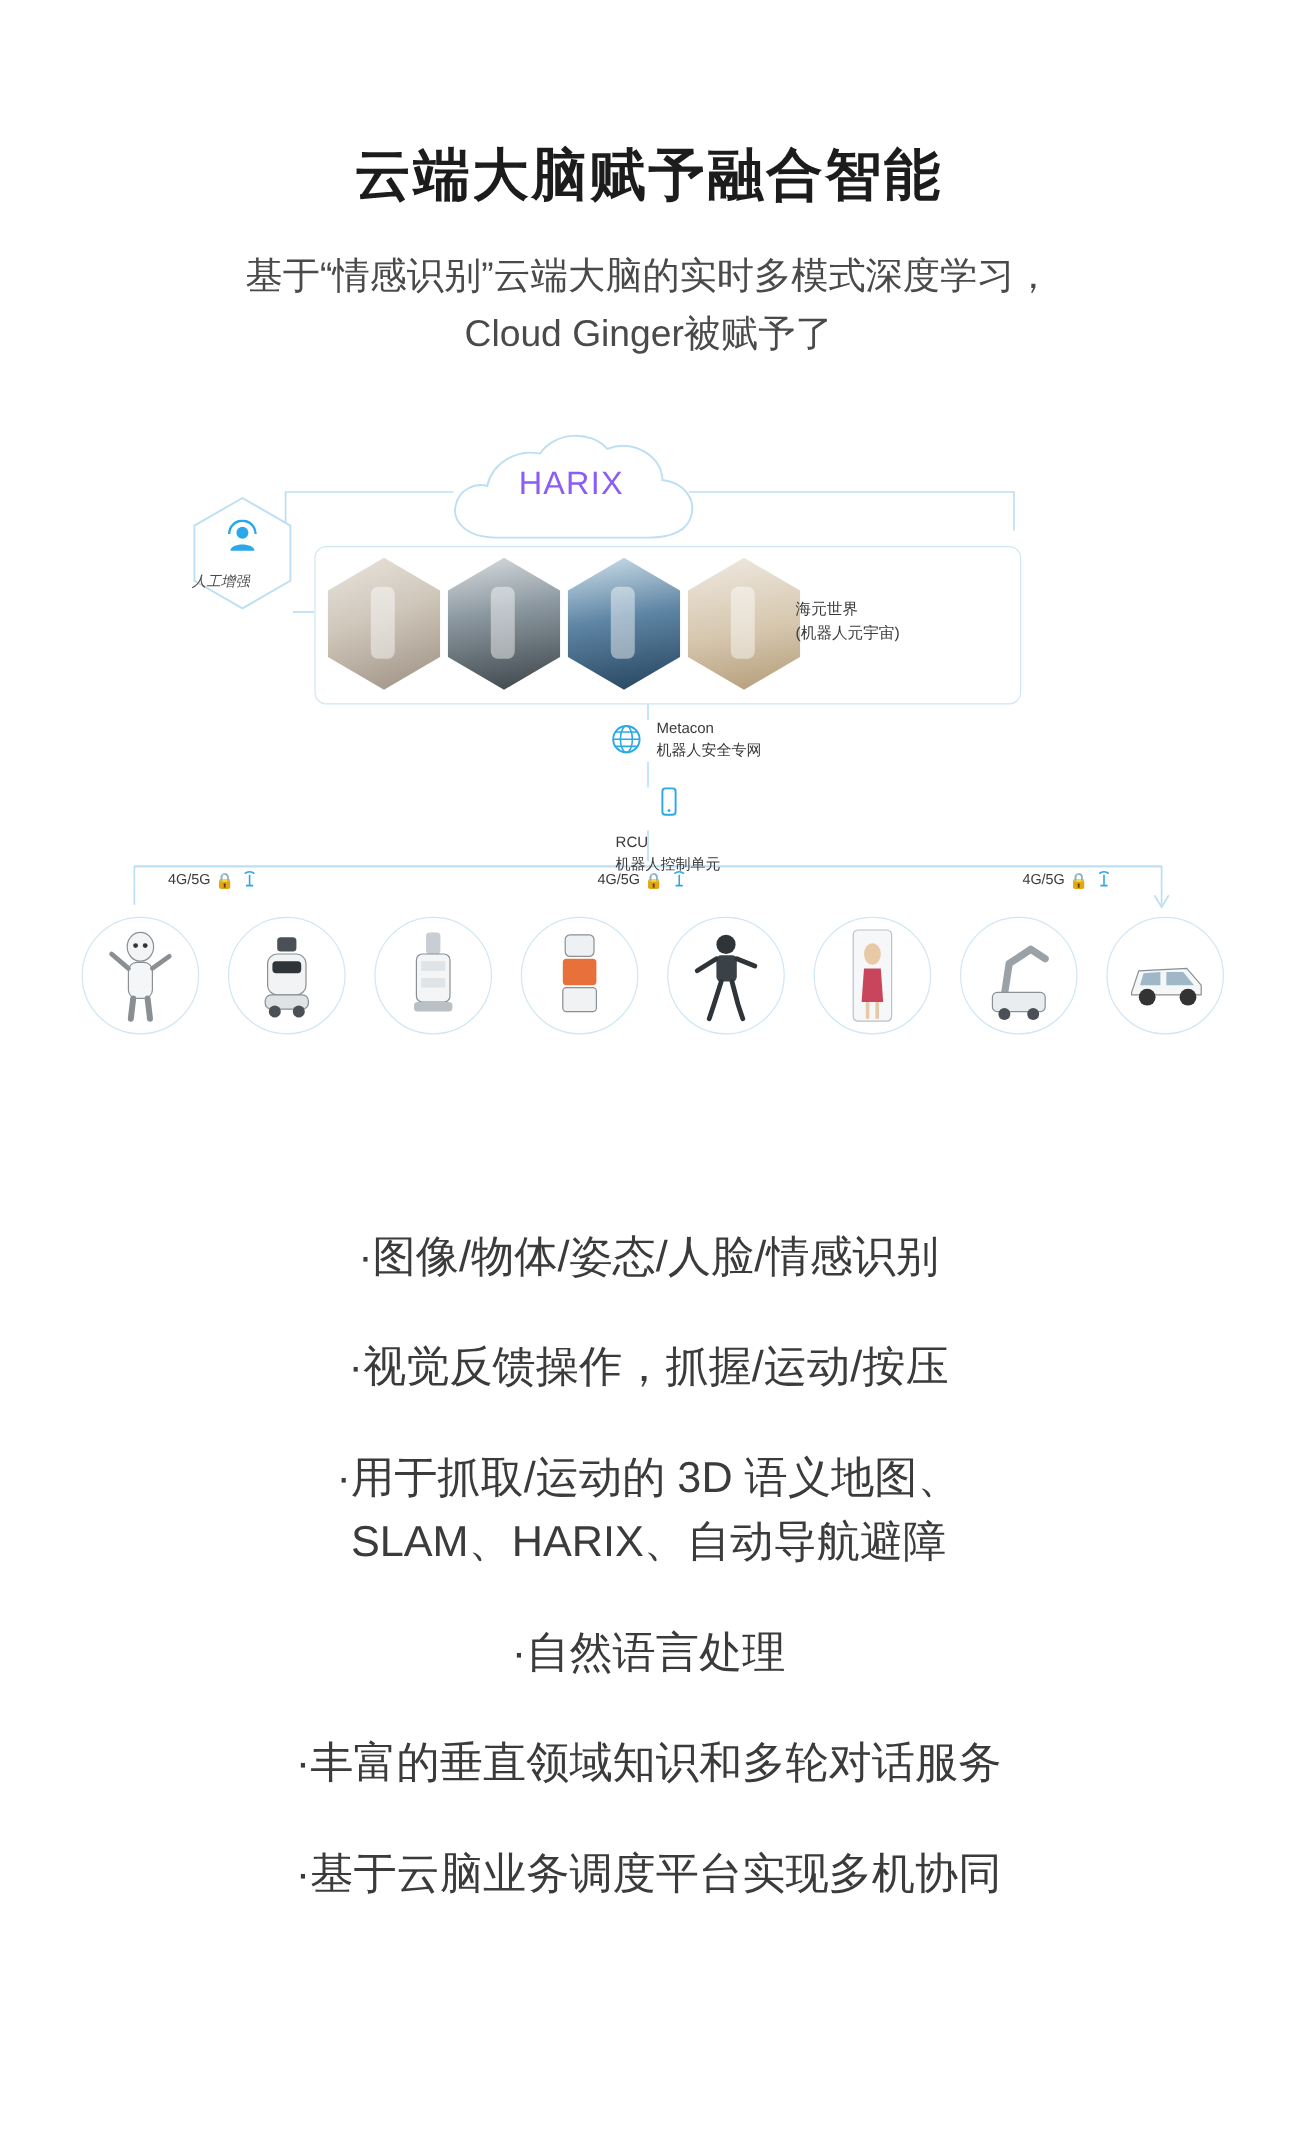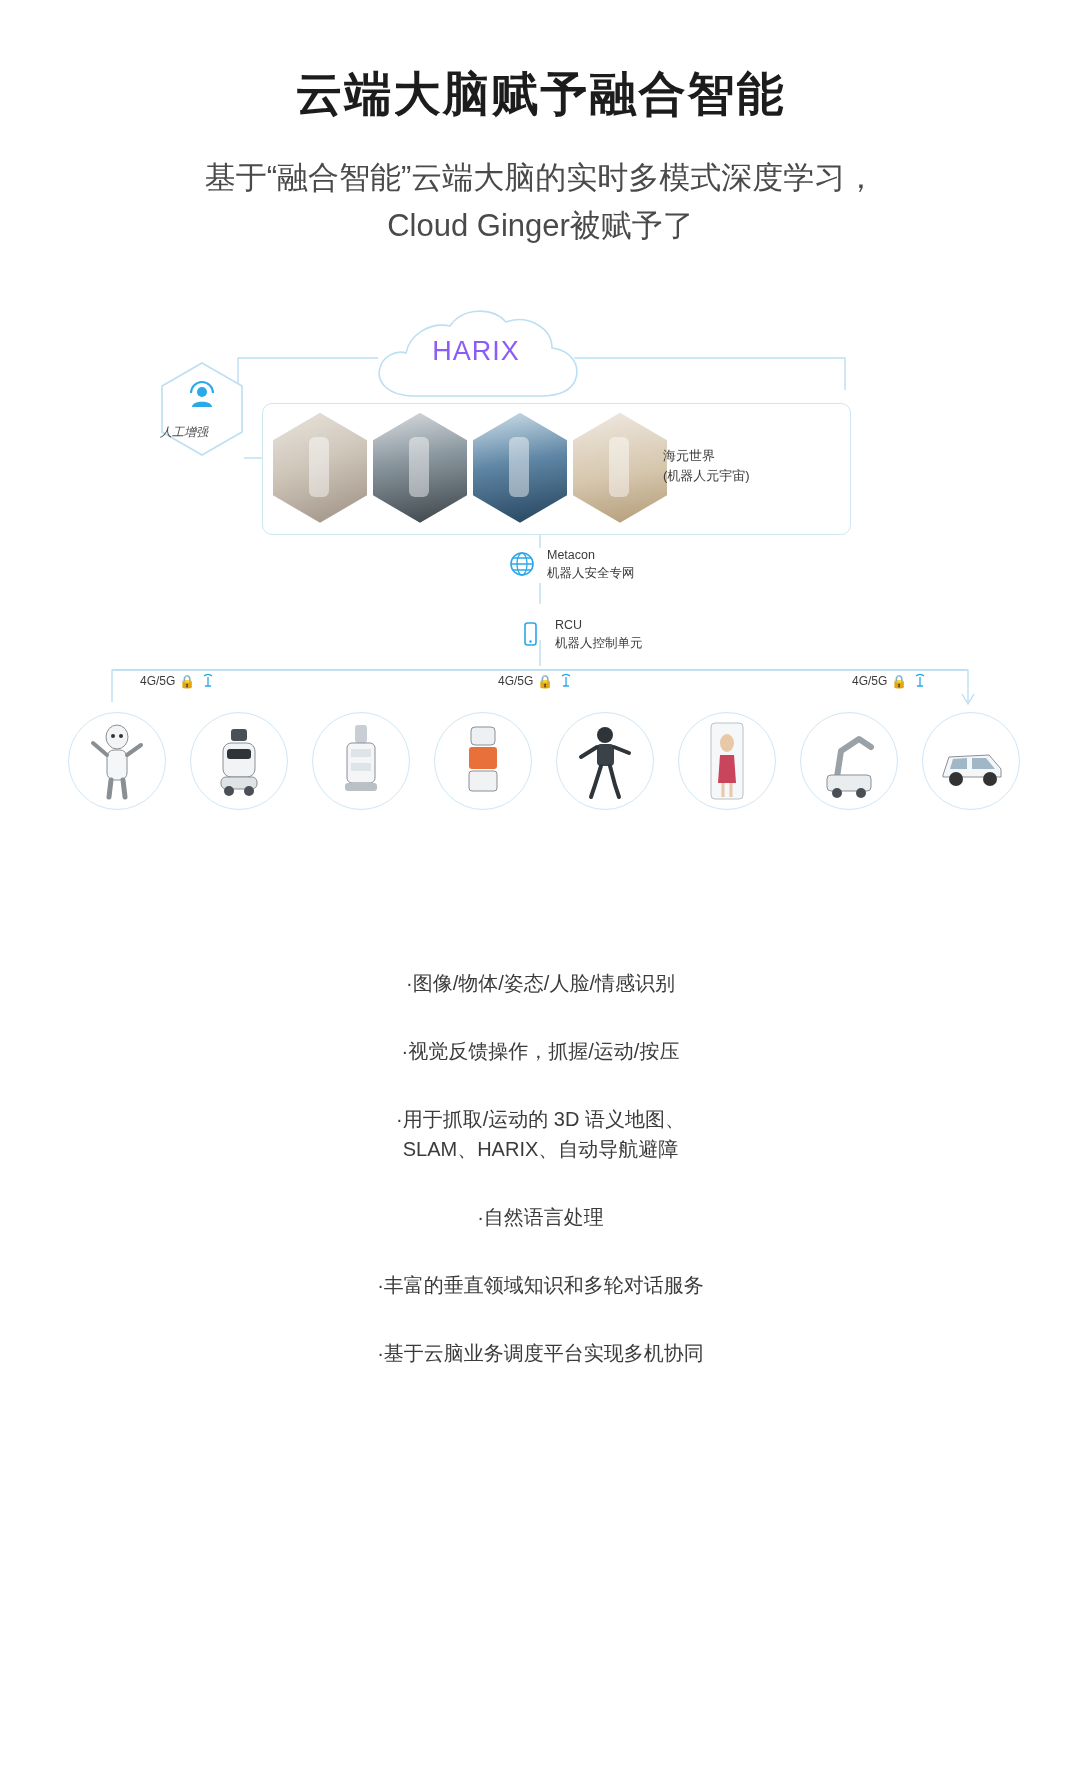--- a/index.html
+++ b/index.html
@@ -17,21 +17,21 @@
   }
 
   
   .page-title {
     text-align: center;
     font-size: 47px;
     font-weight: bold;
     color: #1c1c1c;
     letter-spacing: 2px;
     margin: 0;
-    padding-top: 68px;
+    padding-top: 120px;
     line-height: 1.1;
   }
   .subtitle {
     text-align: center;
     font-size: 31px;
     color: #4a4a4a;
     line-height: 1.55;
     margin: 34px auto 0 auto;
     width: 880px;
     font-weight: 400;
@@ -158,21 +158,21 @@
     justify-content: center;
     color: #2aa8e8;
   }
   .mid-node .mn-text {
     font-size: 12.5px;
     line-height: 1.45;
     color: #3b3b3b;
     white-space: nowrap;
   }
   #node-metacon { left: 505px; top: 248px; }
-  #node-rcu { left: 513px; top: 318px; }
+  #node-rcu { left: 513px; top: 301px; flex-direction: column; }
 
   
   .net-label {
     position: absolute;
     display: flex;
     align-items: center;
     gap: 4px;
     font-size: 12px;
     color: #3b3b3b;
     white-space: nowrap;
@@ -208,34 +208,34 @@
   }
 
   
   .bullets {
     margin-top: 90px;
     width: 1081px;
     text-align: center;
     color: #3b3b3b;
   }
   .bullet {
-    font-size: 20px;
+    font-size: 36px;
     line-height: 1.5;
     margin: 0 auto 38px auto;
     width: 760px;
   }
   .bullet .b2 { display: block; }
 </style>
 </head>
 <body>
 
 <h1 class="page-title">云端大脑赋予融合智能</h1>
 
 <div class="subtitle">
-  <span>基于“融合智能”云端大脑的实时多模式深度学习，</span>
+  <span>基于“情感识别”云端大脑的实时多模式深度学习，</span>
   <span class="line2">Cloud Ginger被赋予了</span>
 </div>
 
 <div class="diagram">
 
   <svg class="connectors" viewBox="0 0 1081 580">
 
     <path d="M378 60 L238 60 L238 92" stroke="#bcdff3" stroke-width="1.4" fill="none"></path>
 
     <path d="M574 60 L845 60 L845 92" stroke="#bcdff3" stroke-width="1.4" fill="none"></path>

